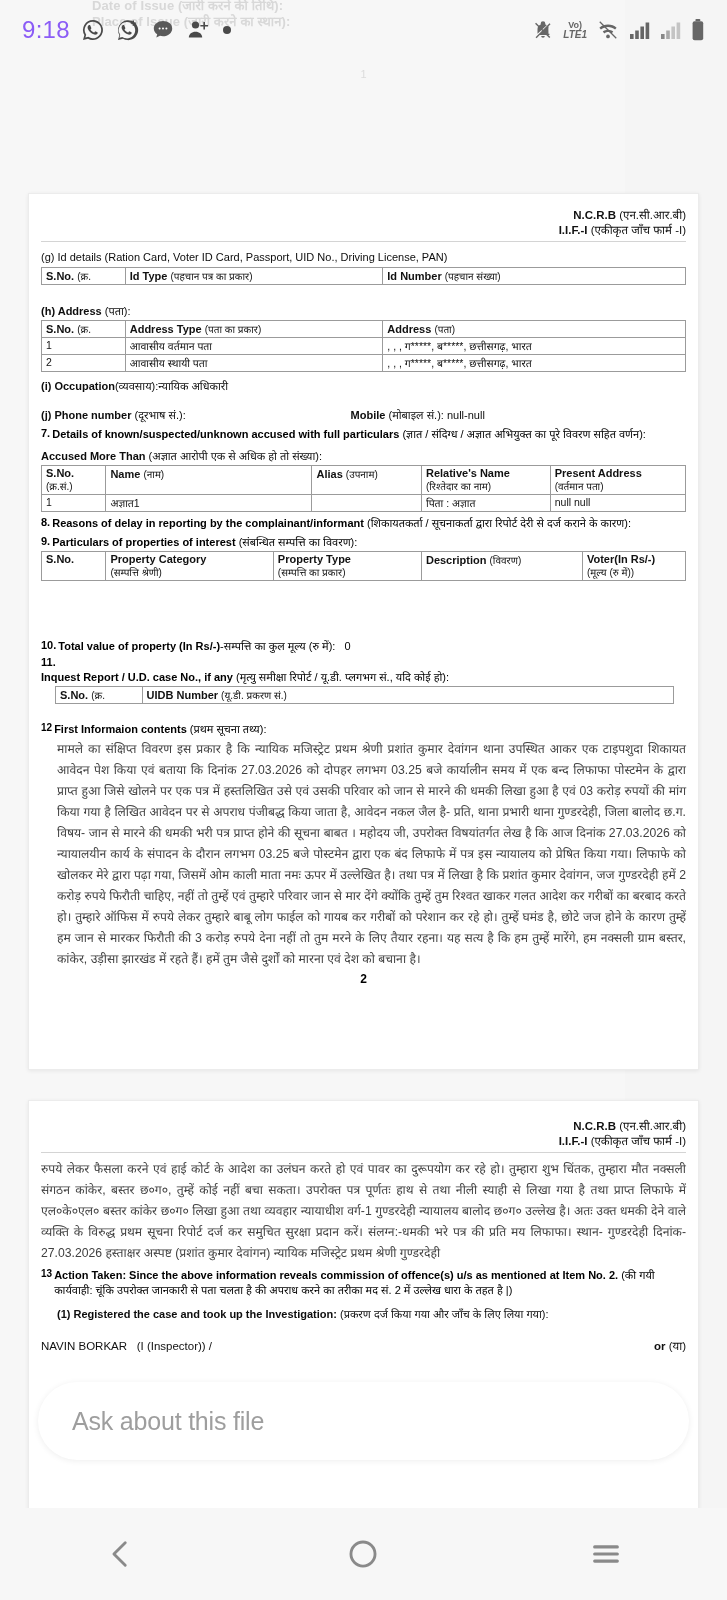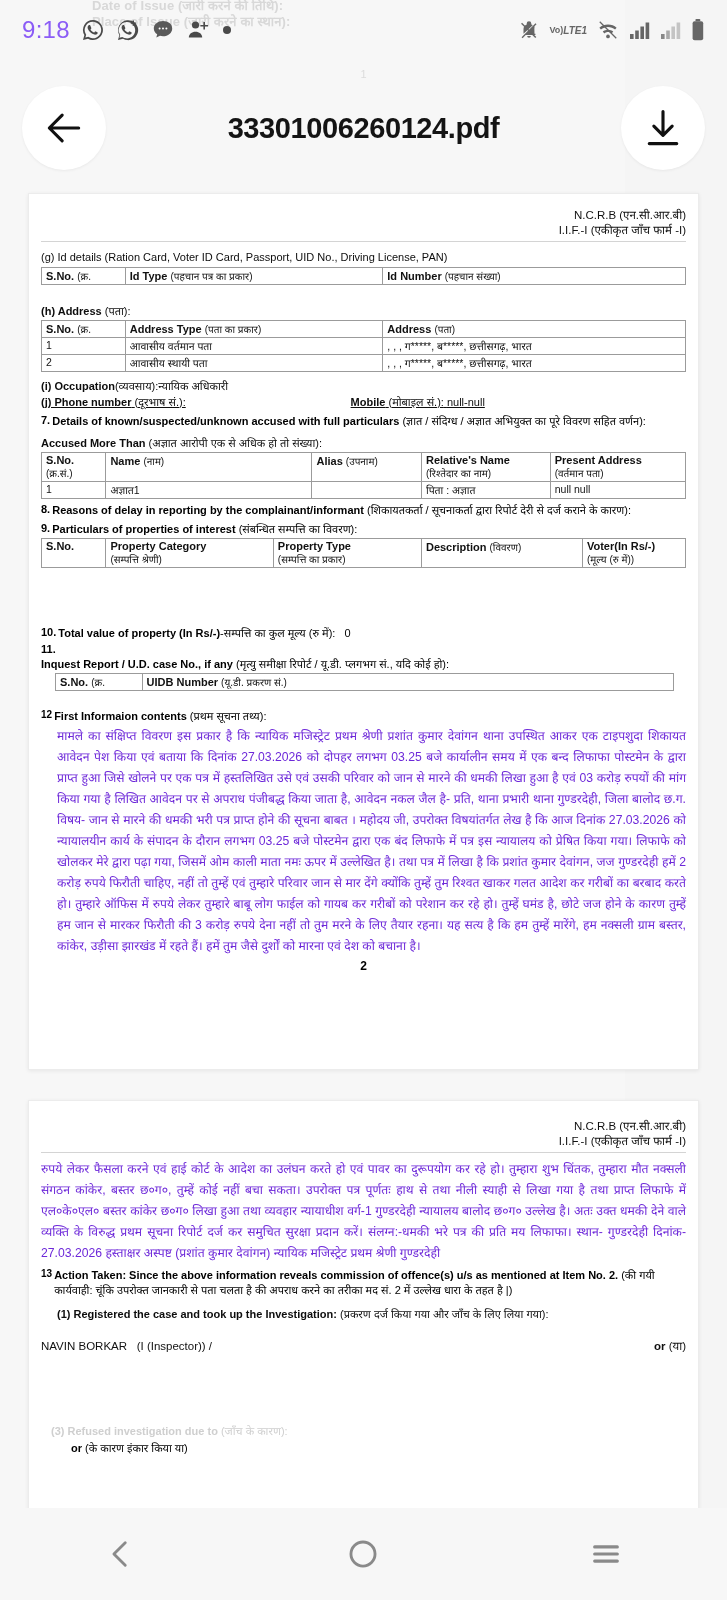--- a/index.html
+++ b/index.html
@@ -59,21 +59,21 @@
     background:#fff; border:1px solid #ececec;
     box-shadow:0 1px 4px rgba(0,0,0,.07);
   }
   #page1{ top:0px;  height:877px; }
   #page2{ top:907px; height:420px; }
 
   .page-inner{ padding:0 12px; position:relative; height:100%; }
 
   
   .ncrb{ text-align:right; padding-top:14px; font-size:11.5px; color:#111; line-height:15px; }
-  .ncrb b{ font-weight:normal; }
+  .ncrb b{ font-weight:bold; }
   .ncrb .hi{ font-weight:normal; }
   .hr-line{ border-top:1px solid #d4d4d4; margin:3px 0 6px; }
 
   .sec{ font-size:11px; color:#0d0d0d; line-height:14.5px; }
   .sec .lbl{ font-weight:bold; }
   .hi{ font-weight:normal; }
 
   table.t{ width:100%; border-collapse:collapse; font-size:10.5px; color:#111; }
   table.t td, table.t th{
     border:1px solid #9b9b9b; padding:1px 4px; vertical-align:top; text-align:left;
@@ -82,21 +82,21 @@
   table.t th{ font-weight:bold; font-size:11px; }
   table.t th .hi{ font-weight:normal; font-size:10px; }
   td.c{ text-align:center; }
   .thin td, .thin th{ padding:0px 4px; }
 
   .numitem{ display:flex; gap:2px; align-items:flex-start; margin-top:5px; font-size:11px; }
   .numitem .n{ font-weight:bold; flex:0 0 auto; }
   .numitem .bd{ flex:1 1 auto; font-weight:bold; line-height:14.5px; }
 
   .body-hi{
-    font-size:12.2px; line-height:21px; color:#6d28d9; text-align:justify;
+    font-size:12.2px; line-height:21px; color:#404040; text-align:justify;
     margin-top:2px; padding-left:16px;
   }
   .body-hi.nopad{ padding-left:0; }
   .pageno{ text-align:center; font-size:12px; font-weight:bold; margin-top:2px; }
 
   .sig-row{
     display:flex; justify-content:space-between; align-items:baseline;
     font-size:11.5px; margin-top:16px; color:#111;
   }
 
@@ -166,21 +166,21 @@
       </span>
     </div>
     <div class="sb-right">
       <span class="ic">
         <svg width="22" height="22" viewBox="0 0 24 24">
             <path d="M6 16v-5c0-2.4 1.4-4.4 3.5-5.1V5a2.5 2.5 0 0 1 5 0v.9c.6.2 1.1.5 1.6.9L6 16zm12-1.2V11c0-.6-.1-1.2-.2-1.7L18 16h1v1.5H8.4L5 20.9 3.9 19.8 19.1 4.6 20.2 5.7l-2.2 2.2" fill="#666"></path>
             <path d="M3.9 4.6 19.4 20.1" stroke="#666" stroke-width="1.6"></path>
             <path d="M10 18.5a2 2 0 0 0 4 0z" fill="#666"></path>
           </svg>
       </span>
-      <span class="ic" style="flex-direction:row; line-height:9px;">
+      <span class="ic" style="flex-direction:column; line-height:9px;">
         <span style="font-size:9px;color:#666;font-weight:bold;">Vo)</span>
         <span style="font-size:10px;color:#666;font-weight:bold;font-style:italic;">LTE1</span>
       </span>
       <span class="ic">
         <svg width="24" height="22" viewBox="0 0 24 24">
             <path d="M12 6c3.6 0 6.9 1.3 9.4 3.5l-1.7 2C17.6 9.7 14.9 8.6 12 8.6S6.4 9.7 4.3 11.5l-1.7-2C5.1 7.3 8.4 6 12 6z" fill="#666"></path>
             <path d="M12 11.6c2.2 0 4.2.8 5.7 2.1l-1.7 2c-1.1-.9-2.5-1.5-4-1.5s-2.9.6-4 1.5l-1.7-2c1.5-1.3 3.5-2.1 5.7-2.1z" fill="#666"></path>
             <circle cx="12" cy="19" r="2" fill="#666"></circle>
             <path d="M3 3 21 21" stroke="#666" stroke-width="1.3"></path>
           </svg>
@@ -204,37 +204,20 @@
       <span class="ic">
         <svg width="14" height="24" viewBox="0 0 14 24">
             <rect x="4.4" y="1" width="5" height="2.2" rx="1" fill="#666"></rect>
             <rect x="1.6" y="3.2" width="10.6" height="19" rx="2" fill="#666"></rect>
           </svg>
       </span>
     </div>
   </div>
 
   <div class="page-ghost">1</div>
-  <div class="appbar">
-    <div class="circle-btn">
-      <span class="ic">
-        <svg width="44" height="44" viewBox="0 0 24 24">
-            <path d="M20 12H4M4 12l7-7M4 12l7 7" stroke="#111" stroke-width="1.7" fill="none" stroke-linecap="round" stroke-linejoin="round"></path>
-          </svg>
-      </span>
-    </div>
-    <div class="doc-title">33301006260124.pdf</div>
-    <div class="circle-btn">
-      <span class="ic">
-        <svg width="44" height="44" viewBox="0 0 24 24">
-            <path d="M12 3v13M12 16l-5-5M12 16l5-5M4.5 20.5h15" stroke="#111" stroke-width="1.7" fill="none" stroke-linecap="round" stroke-linejoin="round"></path>
-          </svg>
-      </span>
-    </div>
-  </div>
 
   <div class="pdf-scroll">
 
     <div class="page" id="page1">
       <div class="page-inner">
 
         <div class="ncrb">
           <div><b>N.C.R.B</b>
                <span class="hi">(एन.सी.आर.बी)</span></div>
           <div><b>I.I.F.-I</b>
@@ -273,21 +256,21 @@
             <td>आवासीय स्थायी पता</td>
             <td>, , , ग*****, ब*****, छत्तीसगढ़, भारत</td>
           </tr>
         </tbody>
           </table>
 
         <div class="sec" style="margin-top:7px;">
           <span class="lbl">(i)  Occupation</span><span class="hi">(व्यवसाय):न्यायिक अधिकारी</span>
         </div>
 
-        <div class="sec" style="margin-top:1px; display:flex;text-decoration:underline;">
+        <div class="sec" style="margin-top:14px; display:flex;">
           <span style="width:48%"><span class="lbl">(j)  Phone number</span> <span class="hi">(दूरभाष सं.):</span></span>
           <span><b>Mobile</b> <span class="hi">(मोबाइल सं.):</span> <span>null-null</span></span>
         </div>
 
         <div class="numitem">
           <span class="n">7.</span>
           <span class="bd"><span>Details of known/suspected/unknown accused with full particulars</span> <span class="hi">(ज्ञात / संदिग्ध / अज्ञात अभियुक्त का पूरे विवरण सहित वर्णन):</span></span>
         </div>
         <div class="sec" style="margin-top:7px;">
           <span class="lbl">Accused More Than</span> <span class="hi">(अज्ञात आरोपी एक से अधिक हो तो संख्या):</span>
@@ -392,20 +375,23 @@
         </div>
         <div style="margin-top:2px; padding-left:30px; font-size:11px;">
           <b>or</b> <span class="hi">(के कारण इंकार किया या)</span>
         </div>
 
       </div>
     </div>
 
   </div>
 
+  <div class="askbar">
+    <span class="ph">Ask about this file</span>
+  </div>
 
   <div class="navbar">
     <div class="nb">
       <span class="ic">
         <svg width="34" height="34" viewBox="0 0 24 24">
             <path d="M15 4 7 12l8 8" stroke="#8a8a8a" stroke-width="2" fill="none" stroke-linecap="round" stroke-linejoin="round"></path>
           </svg>
       </span>
     </div>
     <div class="nb">

